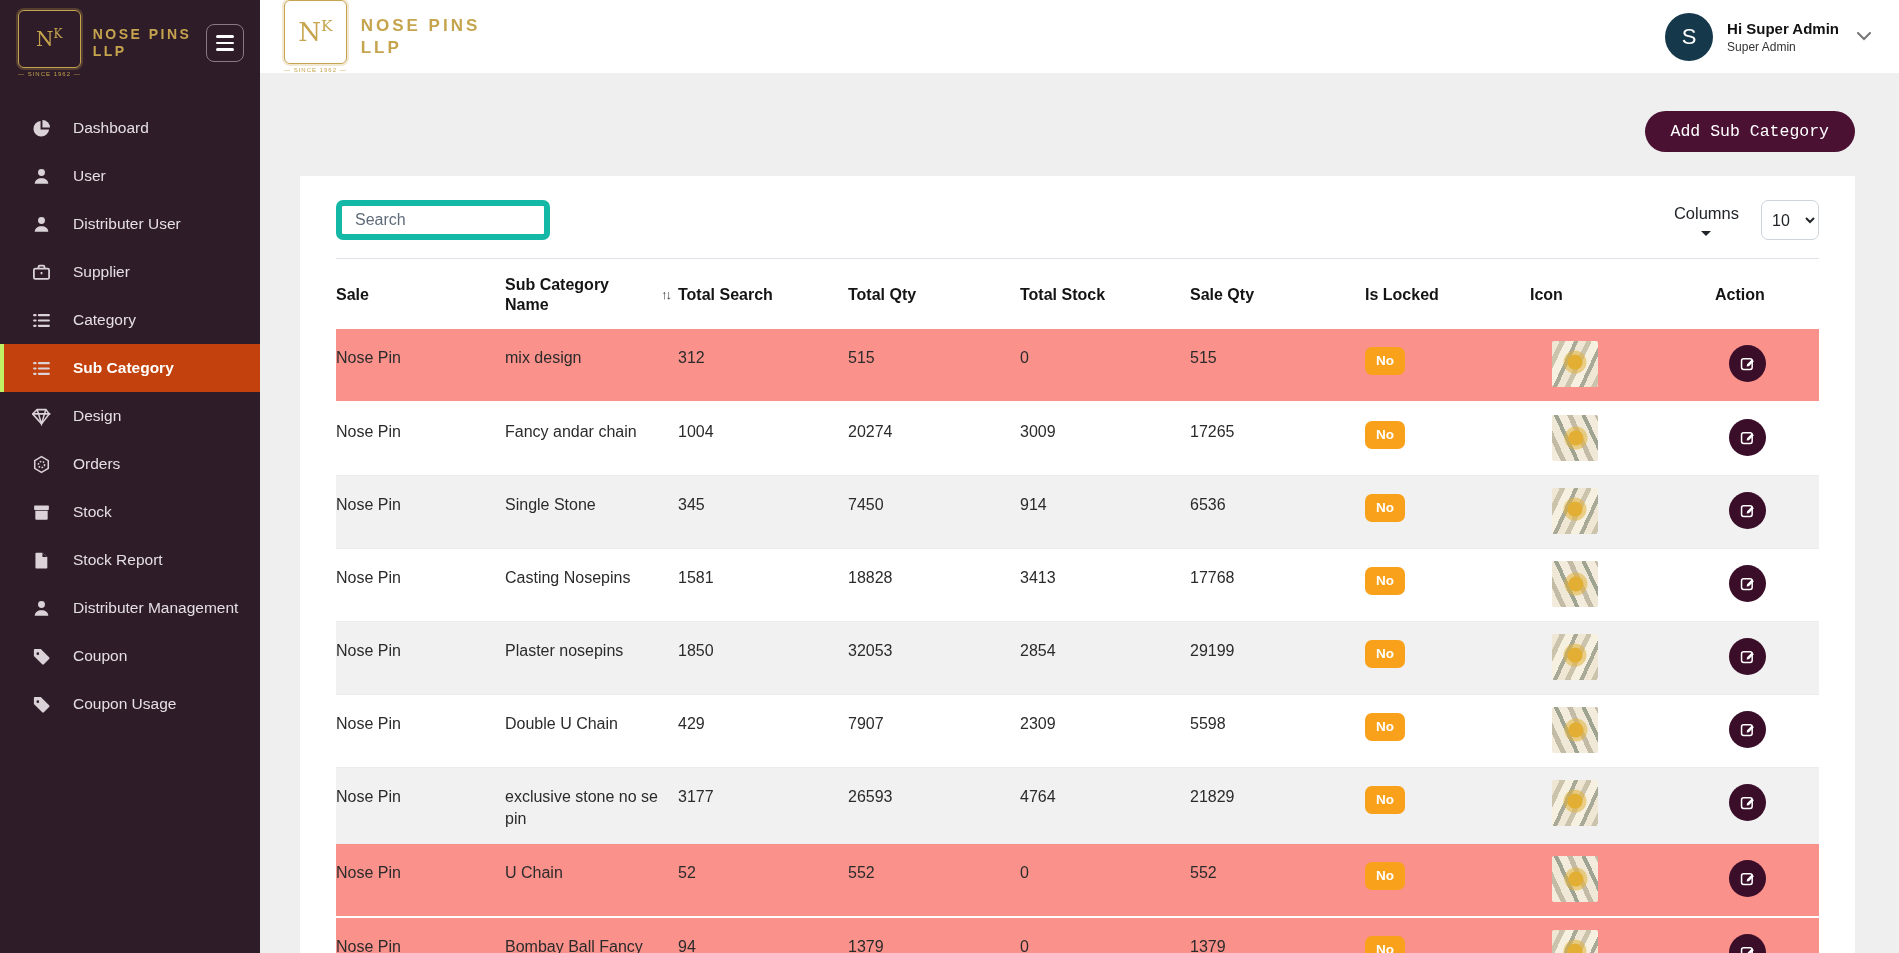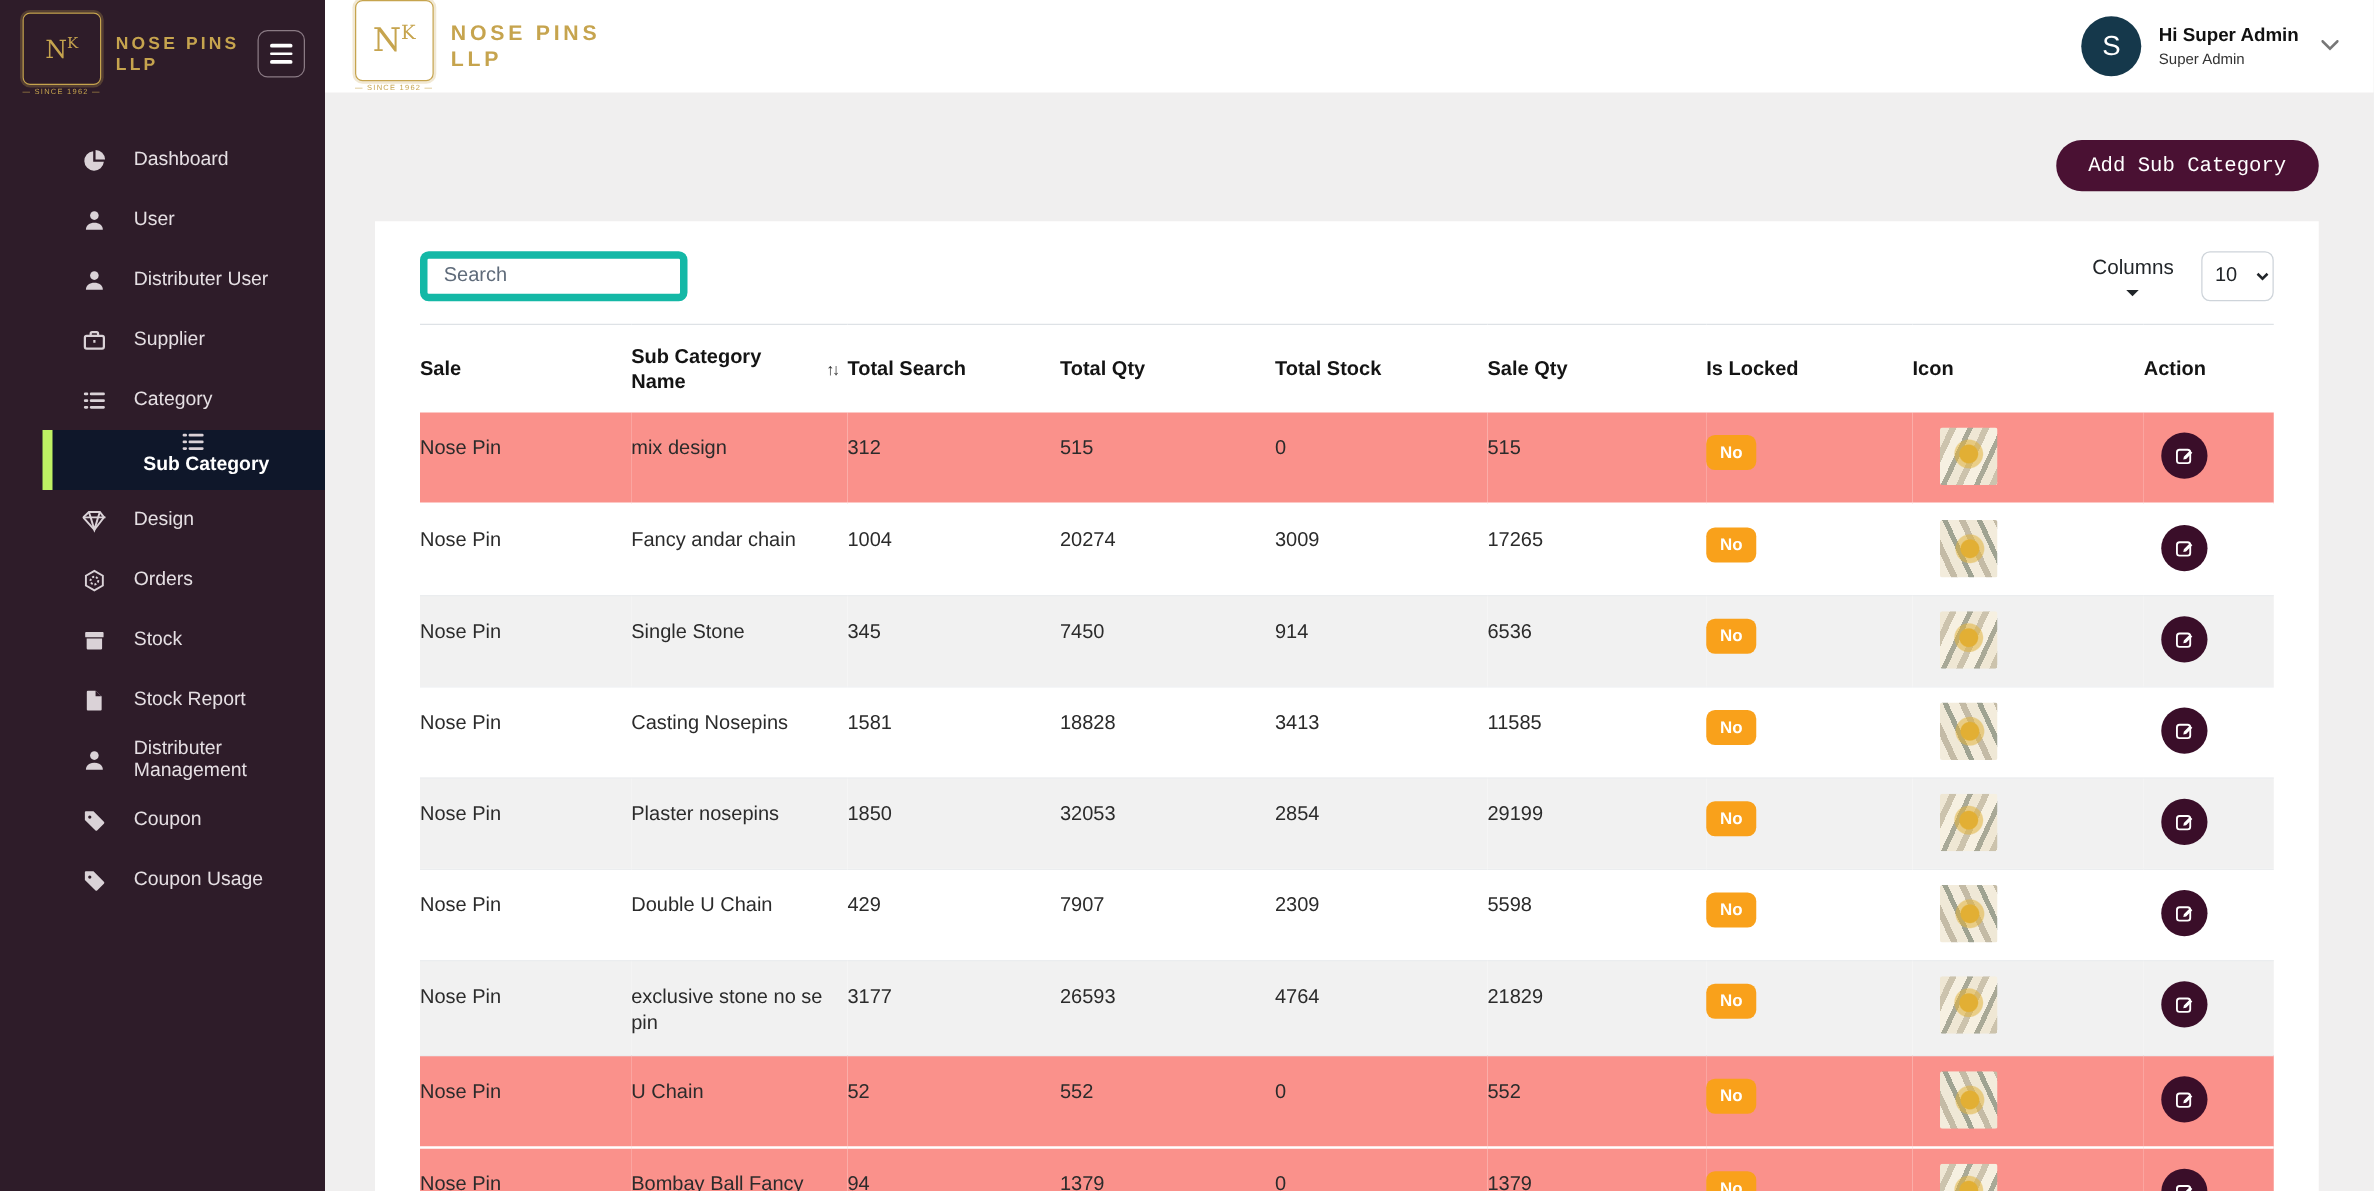--- a/index.html
+++ b/index.html
@@ -18,25 +18,25 @@
   .mono-sub { font-size:.6em; vertical-align:super; }
   .emblem-tagline { font-size:6px; letter-spacing:1px; margin-top:3px; white-space:nowrap; }
   .brand-text { color:#C6A44E; font-weight:bold; font-size:14px; letter-spacing:2.5px;
     line-height:1.25; margin-left:12px; flex:1; }
   .hamburger-btn { width:38px; height:38px; border:1px solid #8a7a84; border-radius:8px;
     background:transparent; display:flex; flex-direction:column; justify-content:center;
     align-items:center; gap:4px; cursor:pointer; }
   .hamburger-btn i { display:block; width:18px; height:2.5px; background:#fff; border-radius:2px; }
   .side-menu { margin-top:18px; }
   .side-item { display:flex; align-items:center; height:48px; padding-left:32px;
-    font-size:15.5px; color:#E5DFE3; cursor:pointer;margin-left:34px; }
+    font-size:15.5px; color:#E5DFE3; cursor:pointer; }
   .side-item .ic { width:19px; height:19px; margin-right:22px; display:inline-flex; color:#DAD2D7; }
   .side-item .ic svg { width:19px; height:19px; }
-  .side-item.active { background:#0f172a; border-left:8px solid #bef264; padding-left:28px;
-    font-weight:bold; color:#fff;flex-direction:column; }
+  .side-item.active { background:#c2410c; border-left:4px solid #bef264; padding-left:28px;
+    font-weight:bold; color:#fff; }
 
   
   .right { flex:1; display:flex; flex-direction:column; }
   .topbar { height:86px; background:#fff; display:flex; align-items:center;
     padding:0 28px 0 24px; }
   .topbar .emblem-frame { font-size:26px; }
   .topbar-brand { color:#C6A44E; font-weight:bold; font-size:17px; letter-spacing:3px;
     line-height:1.25; margin-left:14px; }
   .topbar-spacer { flex:1; }
   .user-chip { display:flex; align-items:center; gap:14px; cursor:pointer; }
@@ -394,21 +394,21 @@
                     </span>
                   </button>
                 </td>
               </tr>
               <tr class="">
                 <td>Nose Pin</td>
                 <td>Casting Nosepins</td>
                 <td>1581</td>
                 <td>18828</td>
                 <td>3413</td>
-                <td>11585</td>
+                <td>17768</td>
                 <td><span class="badge-no">No</span></td>
                 <td>
                   <div class="thumb"></div>
                 </td>
                 <td>
                   <button class="edit-btn">
                     <span style="display:inline-flex">
                       <svg viewBox="0 0 16 16">
                         <rect x="2.4" y="3.6" width="10" height="10" rx="2" fill="none" stroke="#fff" stroke-width="1.4"></rect>
                         <path d="M7.2 10.9l.4-2.1 4.7-4.7 1.7 1.7-4.7 4.7-2.1.4z" fill="#fff"></path>

